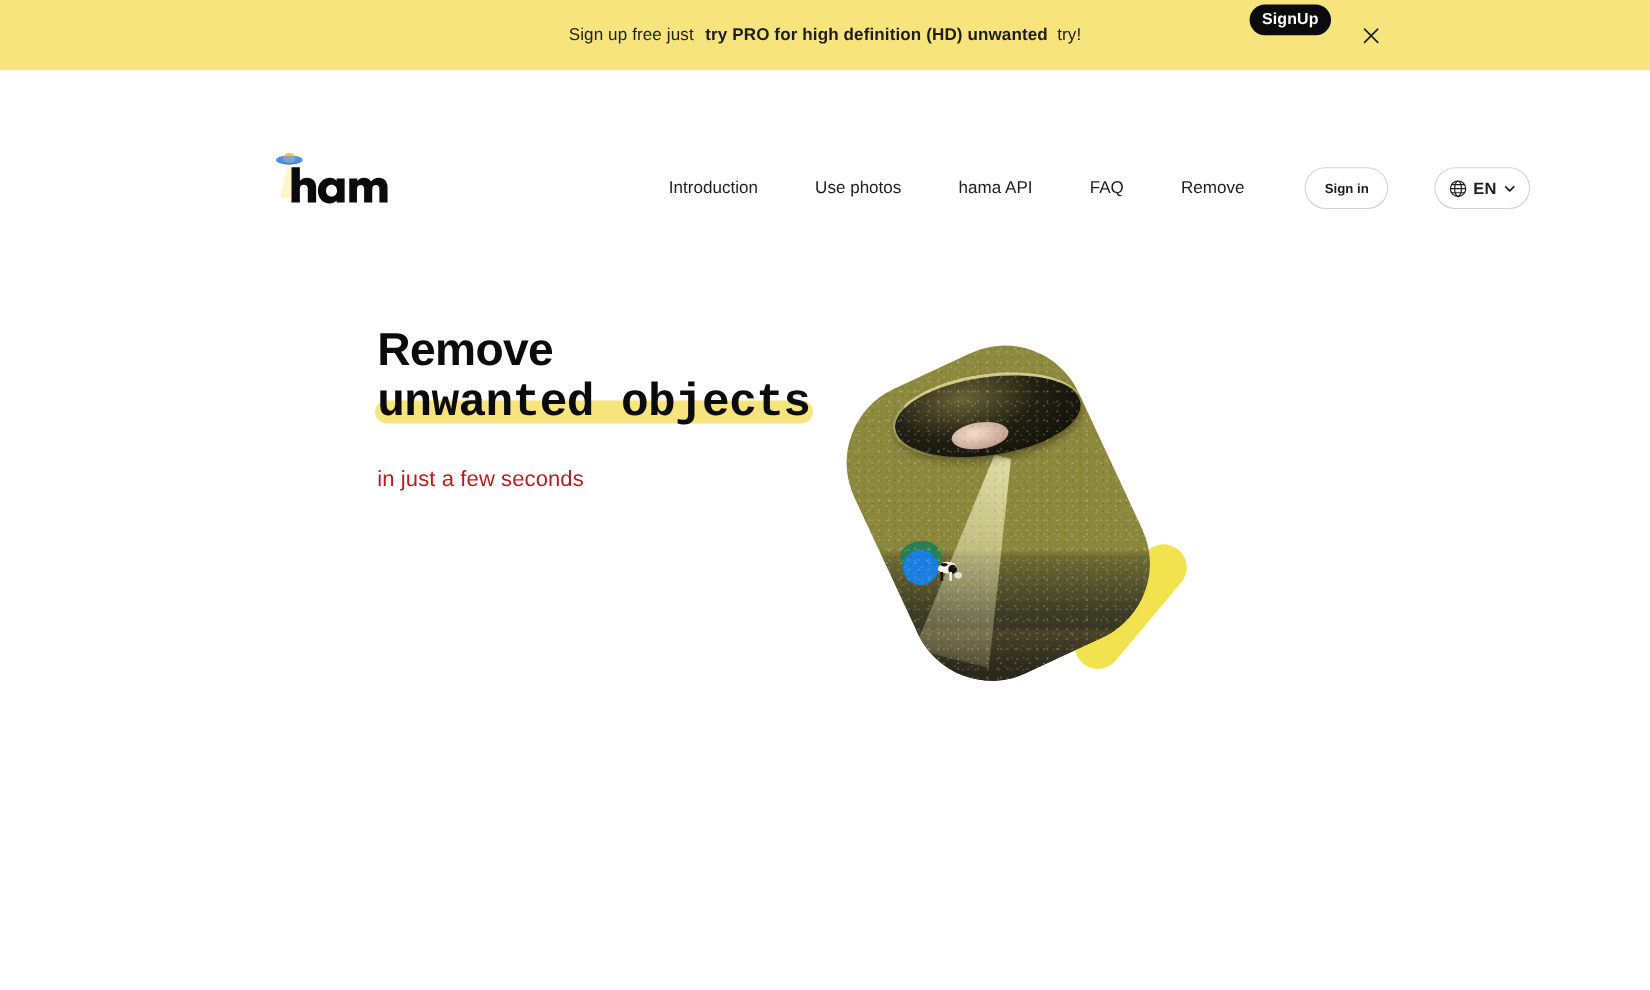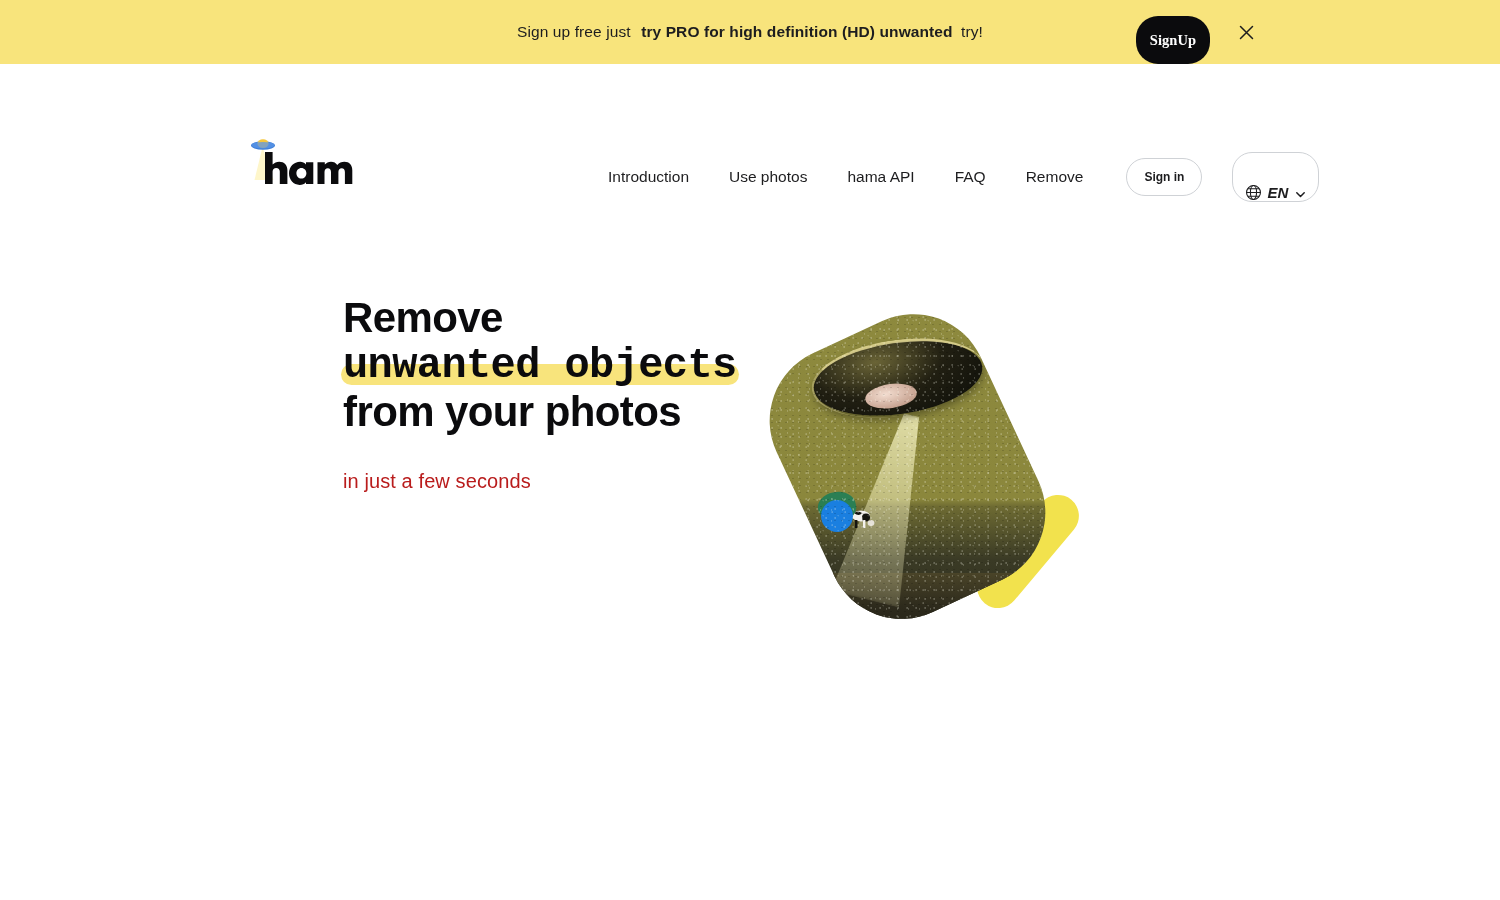--- a/index.html
+++ b/index.html
@@ -27,28 +27,28 @@
   .promo-text {
     font-size: 15.5px;
     color: #1d1d1f;
     letter-spacing: 0.1px;
     white-space: nowrap;
   }
   .promo-text .strong { font-weight: 700; }
   .promo-signup {
     position: absolute;
     left: 1136px;
-    top: 16px;
+    top: 4px;
     width: 74px;
-    height: 48px;
+    height: 28px;
     border: none;
     border-radius: 22px;
     background: #0b0b0d;
     color: #ffffff;
-    font-family: Liberation Serif, serif;
+    font-family: Liberation Sans, sans-serif;
     font-size: 14.5px;
     font-weight: 700;
     cursor: pointer;
     letter-spacing: 0.1px;
   }
   .promo-close {
     position: absolute;
     left: 1233px;
     top: 19px;
     width: 26px;
@@ -73,21 +73,21 @@
     width: 110px;
     height: 52px;
     cursor: pointer;
   }
   .nav {
     position: absolute;
     left: 590px;
     top: 88px;
     display: flex;
     align-items: center;
-    gap: 4px;
+    gap: 16px;
   }
   .nav-link {
     font-size: 15.5px;
     color: #1d1d1f;
     text-decoration: none;
     padding: 0 18px;
     line-height: 36px;
     white-space: nowrap;
     cursor: pointer;
   }
@@ -101,30 +101,29 @@
     font-family: "Liberation Sans", sans-serif;
     font-size: 12px;
     font-weight: 700;
     color: #1d1d1f;
     cursor: pointer;
     display: flex;
     align-items: center;
   }
   .lang-select {
     margin-left: 26px;
-    height: 50px;
+    height: 38px;
     padding: 0 11px 0 12px;
     border: 1px solid #cfd2d6;
     border-radius: 20px;
     background: #ffffff;
     display: flex;
-    align-items: flex-end;
+    align-items: center;
     gap: 5px;
     cursor: pointer;
-    font-style: italic;
   }
   .lang-code {
     font-size: 15px;
     font-weight: 700;
     color: #1d1d1f;
     letter-spacing: 0.2px;
   }
 
   
   .hero { position: relative; height: 400px; }
@@ -336,21 +335,20 @@
 
   <div class="hero-copy">
     <h1 class="hero-title">
       <div>Remove</div>
       <div>
         <span class="hl-wrap">
           <span class="hl-bar"></span>
           <span class="hl-text">unwanted objects</span>
         </span>
       </div>
-      <div>from your photos</div>
     </h1>
     <p class="hero-sub">in just a few seconds</p>
   </div>
 
   <div class="hero-art">
     <div class="pill-small"></div>
     <div class="pill-big"></div>
 
     <div class="photo-frame">
       <div class="photo-inner">

